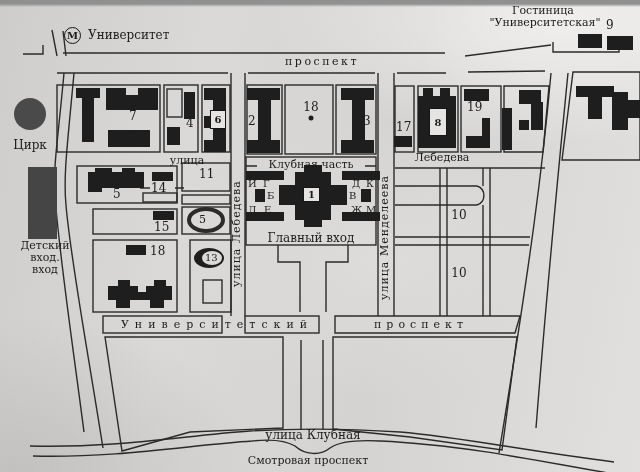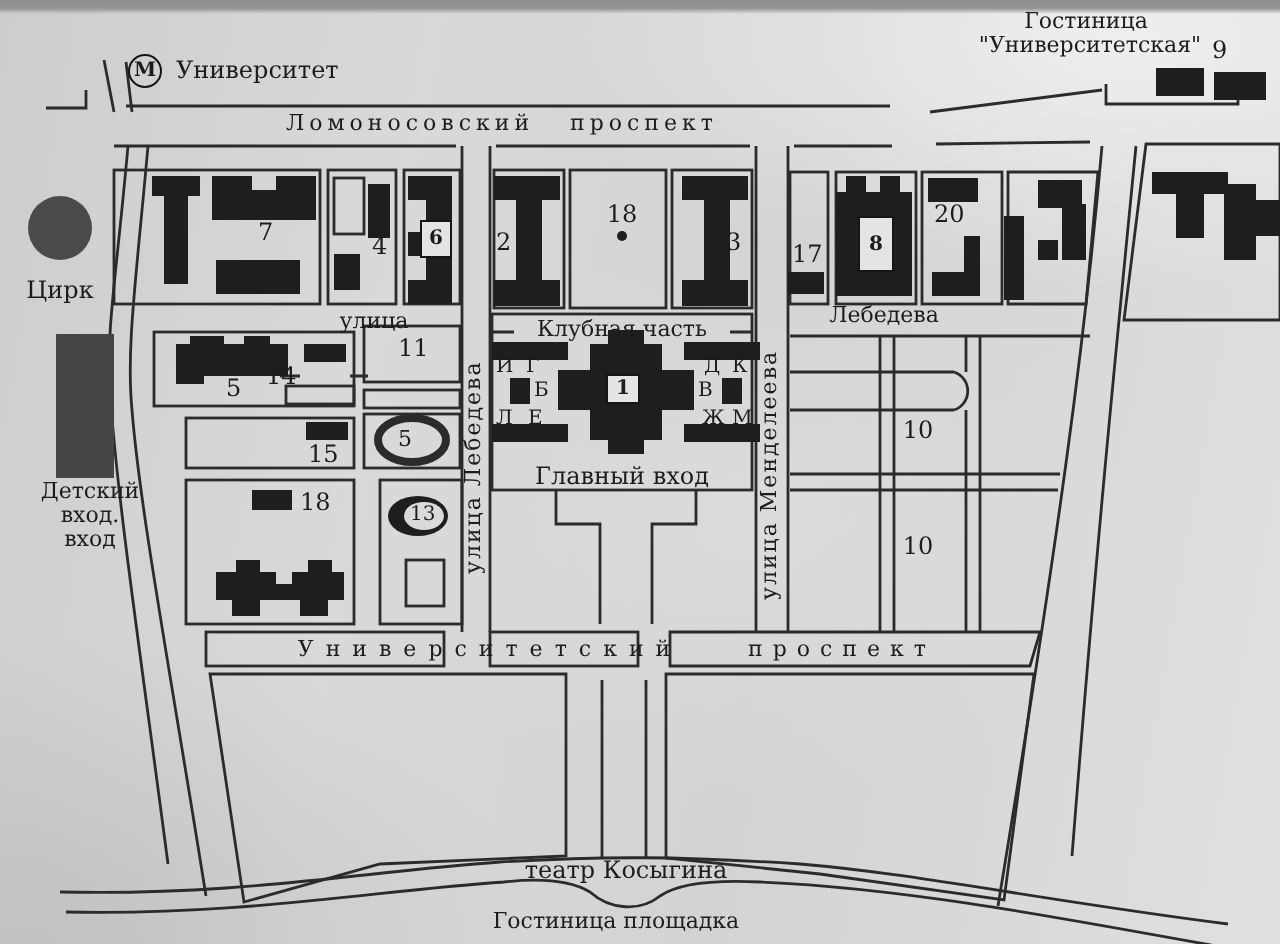--- a/index.html
+++ b/index.html
@@ -132,21 +132,20 @@
 
   <div class="metro" style="left:64px;top:27px;">
       <span>М</span>
     </div>
   <div class="lbl s12" style="left:88px;top:29px;">Университет</div>
 
   <div class="lbl s11 ctr" style="left:488px;top:5px;width:110px;">Гостиница</div>
   <div class="lbl s11 ctr" style="left:483px;top:17px;width:124px;">"Университетская"</div>
   <div class="lbl s12" style="left:606px;top:19px;">9</div>
 
-  <div class="lbl s11 ctr" style="left:140px;top:56px;width:130px;letter-spacing:2.5px;">Ломоносовский</div>
   <div class="lbl s11 ctr" style="left:282px;top:56px;width:80px;letter-spacing:2.5px;">проспект</div>
 
   <div class="lbl s12 ctr" style="left:10px;top:139px;width:40px;">Цирк</div>
   <div class="lbl s11 ctr" style="left:12px;top:240px;width:66px;">Детский</div>
   <div class="lbl s11 ctr" style="left:12px;top:252px;width:66px;">вход.</div>
   <div class="lbl s11 ctr" style="left:12px;top:264px;width:66px;">вход</div>
 
   <div class="lbl s11 ctr" style="left:165px;top:155px;width:44px;">улица</div>
   <div class="lbl s11 ctr" style="left:412px;top:152px;width:60px;">Лебедева</div>
 
@@ -179,26 +178,26 @@
     </div>
   <div class="lbl s12" style="left:129px;top:110px;">7</div>
   <div class="numbox s10" style="left:429px;top:108px;width:16px;height:26px;">
       <span>8</span>
     </div>
   <div class="lbl s12 ctr" style="left:448px;top:209px;width:22px;">10</div>
   <div class="lbl s12 ctr" style="left:448px;top:267px;width:22px;">10</div>
   <div class="lbl s12" style="left:199px;top:168px;">11</div>
   <div class="lbl s11" style="left:199px;top:214px;">5</div>
   <div class="lbl s10" style="left:205px;top:253px;">13</div>
-  <div class="lbl s12" style="left:133px;top:182px;">14</div>
+  <div class="lbl s12" style="left:151px;top:182px;">14</div>
   <div class="lbl s12" style="left:154px;top:221px;">15</div>
   <div class="lbl s12" style="left:150px;top:245px;">18</div>
   <div class="lbl s12" style="left:396px;top:121px;">17</div>
   <div class="lbl s12 ctr" style="left:300px;top:101px;width:22px;">18</div>
-  <div class="lbl s12" style="left:467px;top:101px;">20</div>
-
-  <div class="lbl s11 ctr" style="left:104px;top:319px;width:226px;letter-spacing:6px;padding-left:28px;">Университетский</div>
+  <div class="lbl s12" style="left:467px;top:101px;">19</div>
+
+  <div class="lbl s11 ctr" style="left:104px;top:319px;width:226px;letter-spacing:6px;">Университетский</div>
   <div class="lbl s11 ctr" style="left:366px;top:319px;width:110px;letter-spacing:5px;">проспект</div>
 
-  <div class="lbl s12 ctr" style="left:255px;top:429px;width:116px;">театр Косыгина</div>
-  <div class="lbl s11 ctr" style="left:236px;top:455px;width:144px;">Гостиница площадка</div>
+  <div class="lbl s12 ctr" style="left:255px;top:429px;width:116px;">улица Клубная</div>
+  <div class="lbl s11 ctr" style="left:236px;top:455px;width:144px;">Смотровая проспект</div>
 
 </div>
 
 </body></html>

